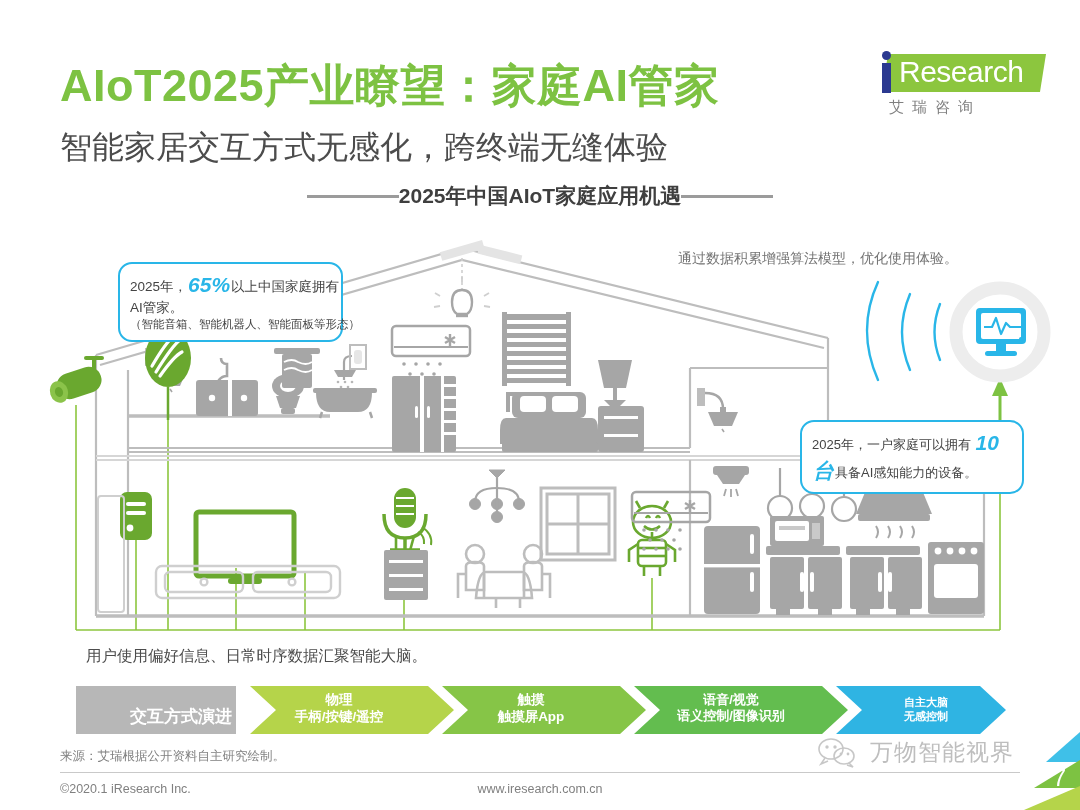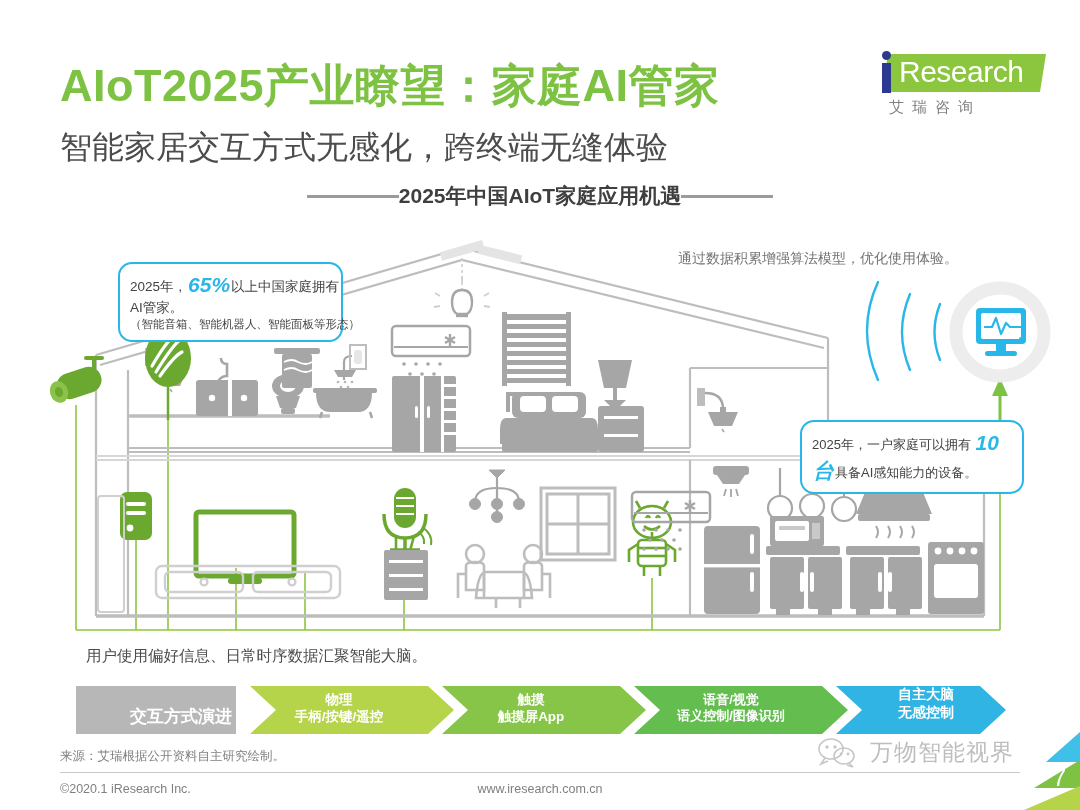--- a/index.html
+++ b/index.html
@@ -98,21 +98,21 @@
   .flow svg { display: block; }
   .flow-label {
     position: absolute; color: #fff; font-weight: 700; text-align: center;
     line-height: 1.25; pointer-events: none;
   }
   .flow-label .ln { display: block; }
   .fl-0 { left: 0px;   top: 20px; width: 160px; font-size: 17px; margin-left: 25px; }
   .fl-1 { left: 178px; top: 6px;  width: 170px; font-size: 13.5px; }
   .fl-2 { left: 370px; top: 6px;  width: 170px; font-size: 13.5px; }
   .fl-3 { left: 560px; top: 6px;  width: 190px; font-size: 13px; }
-  .fl-4 { left: 770px; top: 0;  width: 160px; font-size: 14px; }
+  .fl-4 { left: 770px; top: 10px;  width: 160px; font-size: 11px; }
 
   
   .source {
     position: absolute; left: 60px; top: 748px;
     font-size: 12.5px; color: #808080; white-space: nowrap;
   }
   .footer-rule {
     position: absolute; left: 60px; top: 772px; width: 960px; height: 1px; background: #c9c9c9;
   }
   .copyright {

